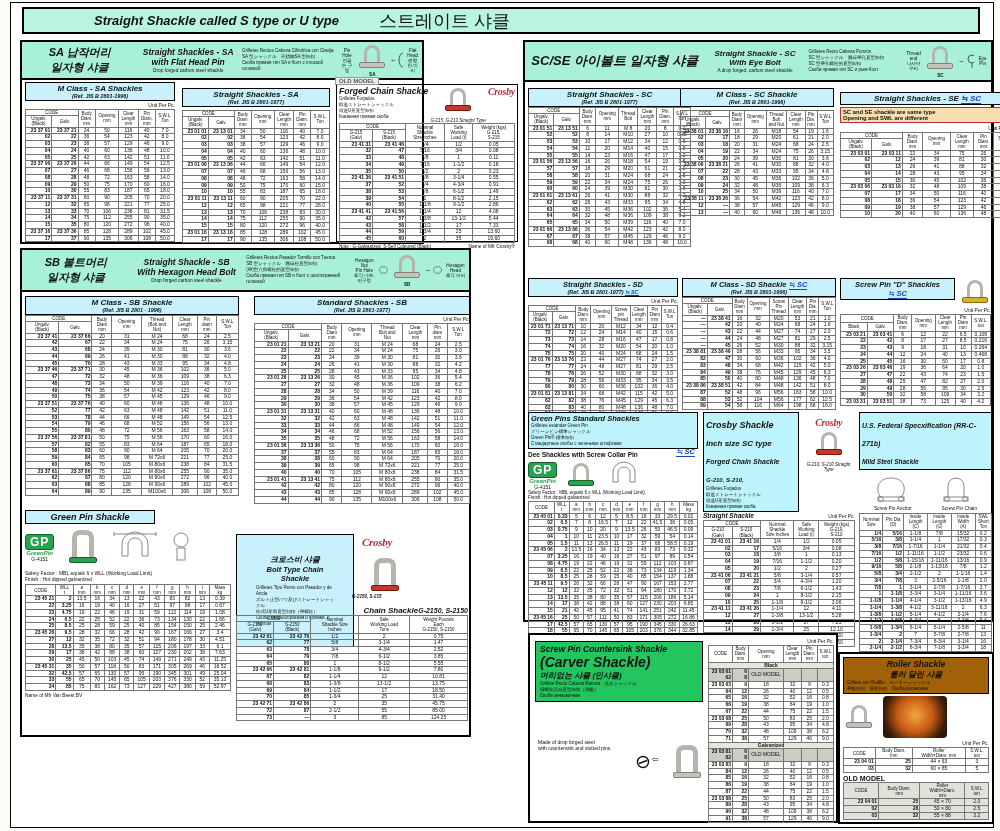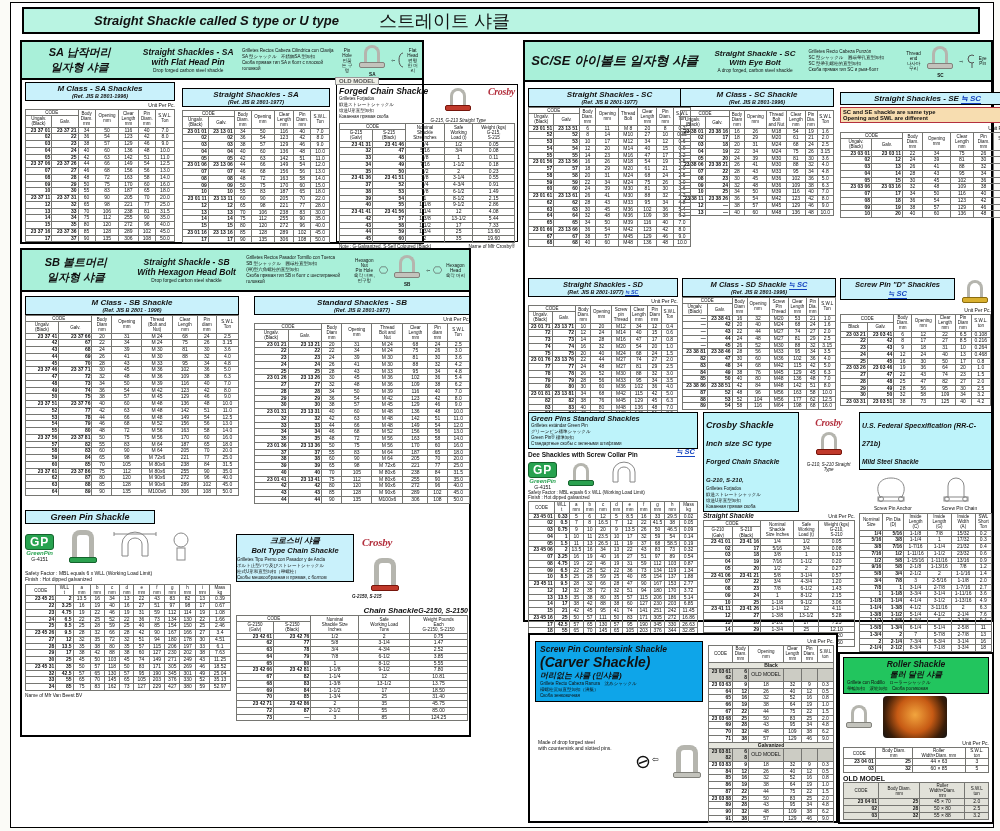--- a/index.html
+++ b/index.html
@@ -1435,21 +1435,21 @@
                 <td>427</td>
                 <td>380</td>
                 <td>59</td>
                 <td>52.97</td>
               </tr>
             </tbody>
           </table>
         </div>
       <div class="mfr" style="margin-top:2px">Name of Mfr    Van Beest BV</div>
     </div>
-    <div class="blk" style="left:214px;top:242px;width:118px;border:1.2px solid #000;background:#c9f1fb;padding:0">
+    <div class="blk" style="left:214px;top:242px;width:118px;border:1.2px solid #000;background:#c9f1fb;padding:19px">
       <div class="kr" style="font-size:8px">크로스비 샤클</div>
       <div class="ti" style="font-size:7.5px">Bolt Type Chain Shackle</div>
       <div class="lng pre" style="margin-top:2px">Grilletes Tipo Perno con Pasador y de Ancla
 ボルト止型バウ及びストレートシャックル
 栓式U形和直型卸扣（帶螺栓）
 Скобы мешкообразная и прямая, с болтом</div>
     </div>
     <span class="crosby" style="position:absolute;left:340px;top:244px;font-size:11px">Crosby</span>
     <span class="shk red big" style="position:absolute;left:344px;top:264px"></span>
     <div class="cap" style="position:absolute;left:330px;top:302px;font-weight:bold">G-2150, S-215</div>
@@ -3284,21 +3284,21 @@
               </tr>
             </tbody>
           </table>
         </div>
     </div>
   </div>
 </div>
 
 <div class="panel" style="left:528px;top:633px;width:310px;height:190px">
   <div style="position:relative;height:100%;padding:4px">
-    <div class="blk" style="left:5px;top:6px;width:168px;border:1.5px solid #000;background:#0ea5e9;padding:2px 4px">
+    <div class="blk" style="left:5px;top:6px;width:168px;border:1.5px solid #000;background:#22c55e;padding:2px 4px">
       <div class="ti" style="font-size:8.5px;text-align:left">Screw Pin Countersink Shackle</div>
       <div class="ti" style="font-size:14px;text-align:left">(Carver Shackle)</div>
       <div class="kr" style="font-size:8px;text-align:left">머리없는 샤클 (민샤클)</div>
       <div class="lng pre">Grillete Recto Cabeza Ranura　沈みシャックル
 槽螺栓沉頭直型卸扣（潜艇）
 Скоба зенковочная</div>
     </div>
     <div class="blk pre" style="left:8px;top:104px;width:120px;font-size:5px">Made of drop forged steel
 with countersink and slotted pins.</div>
     <svg class="blk" style="left:106px;top:120px" width="14" height="14">
@@ -3502,21 +3502,21 @@
               </tr>
             </tbody>
           </table>
         </div>
     </div>
   </div>
 </div>
 
 <div class="panel" style="left:838px;top:652px;width:156px;height:172px">
   <div style="padding:3px">
-    <div style="border:1.5px solid #000;background:#22c55e;padding:1px 3px">
+    <div style="border:1.5px solid #000;background:#a16207;padding:1px 3px">
       <div class="ti" style="font-size:8.5px">Roller Shackle</div>
       <div class="kr" style="font-size:8px">롤러 달린 샤클</div>
       <div class="lng pre">Grillete con Rodillo　ローラーシャックル
 帶輪卸扣　滚轮卸扣　Скоба роликовая</div>
     </div>
     <div style="display:flex;align-items:center;gap:8px;margin:2px 0">
       <span class="shk"></span>
       <div class="photo"></div>
     </div>
     <div class="unit">Unit Per Pc.</div>

